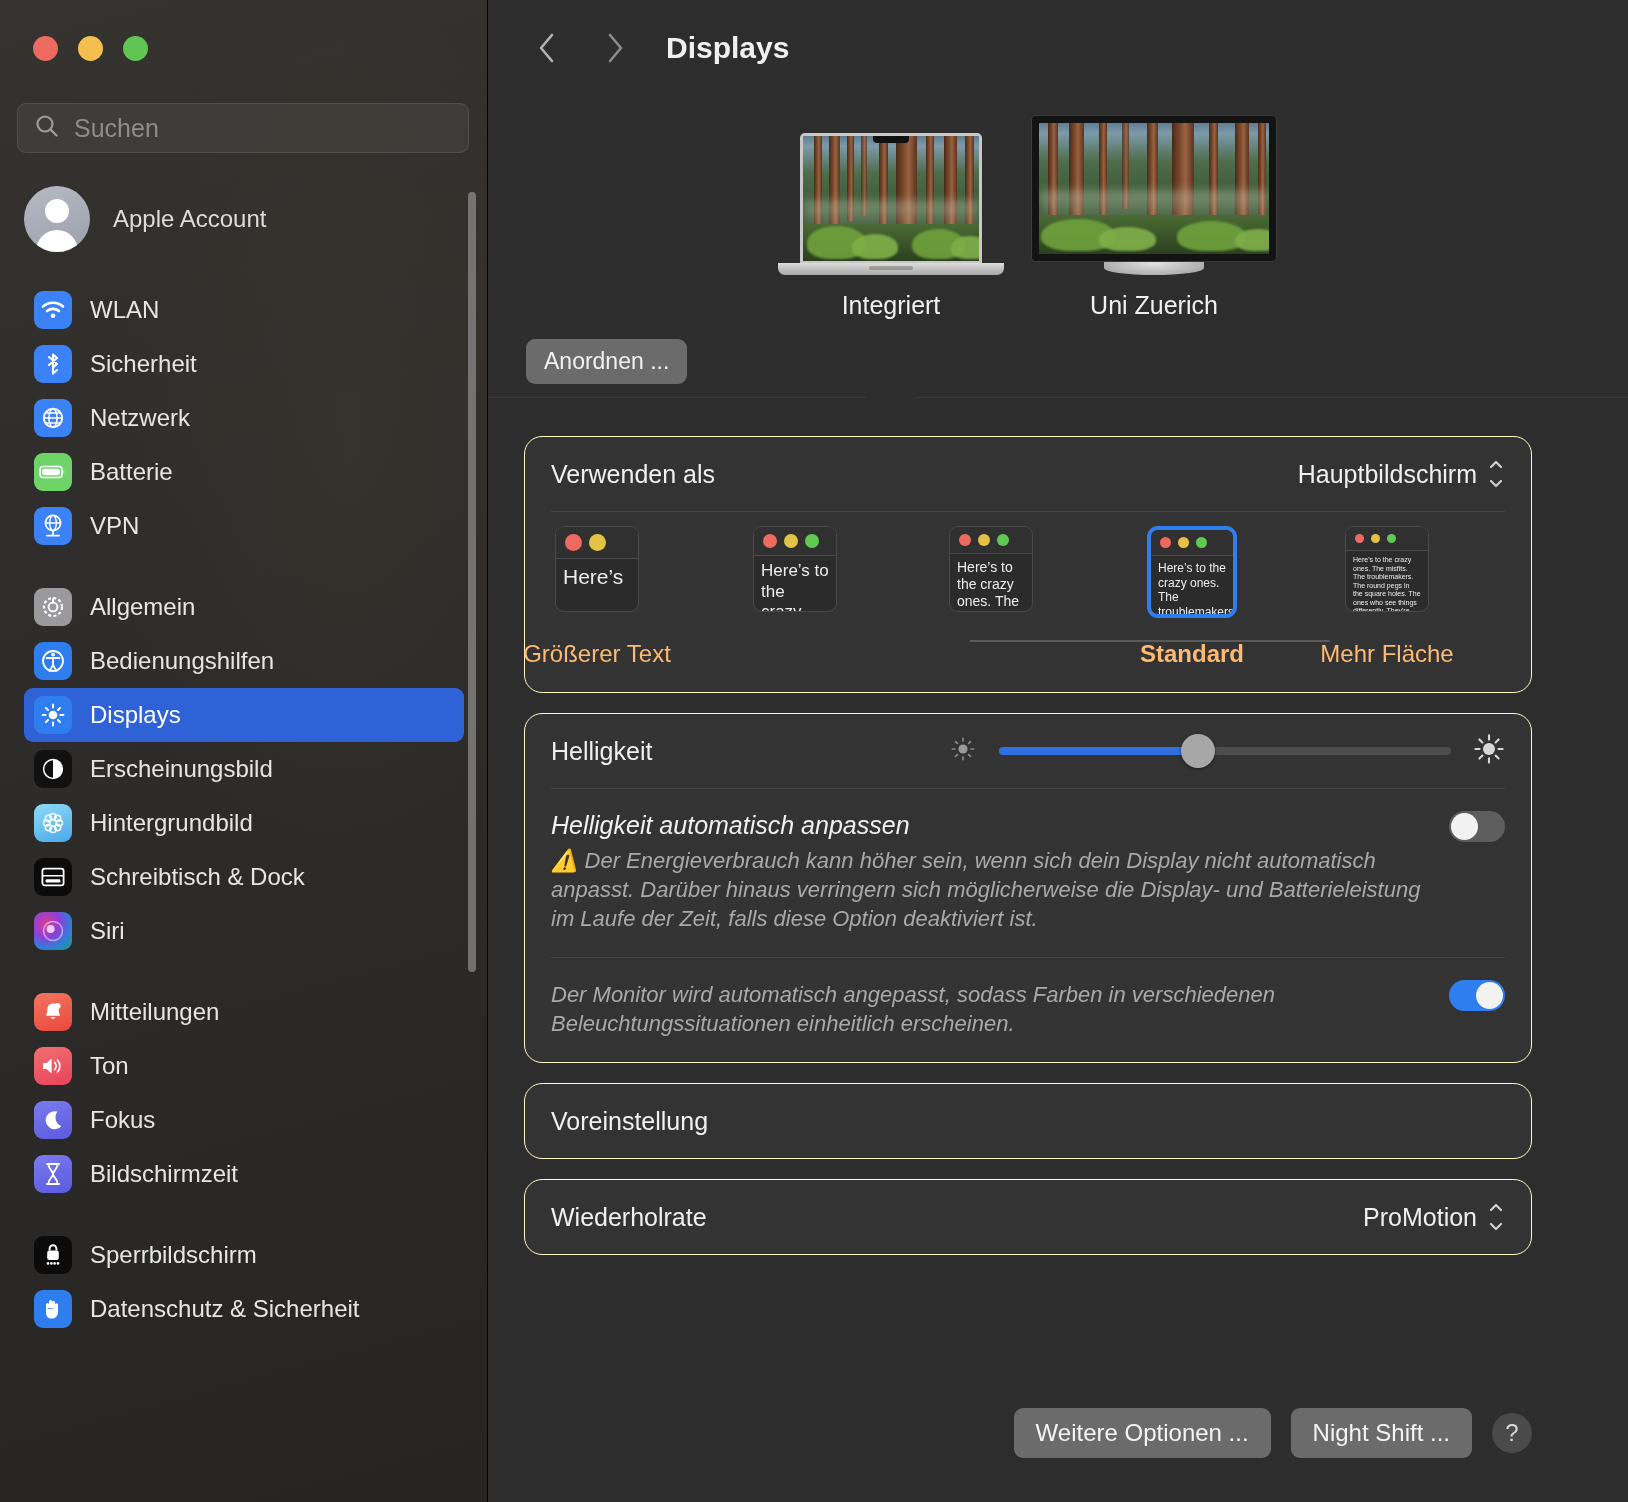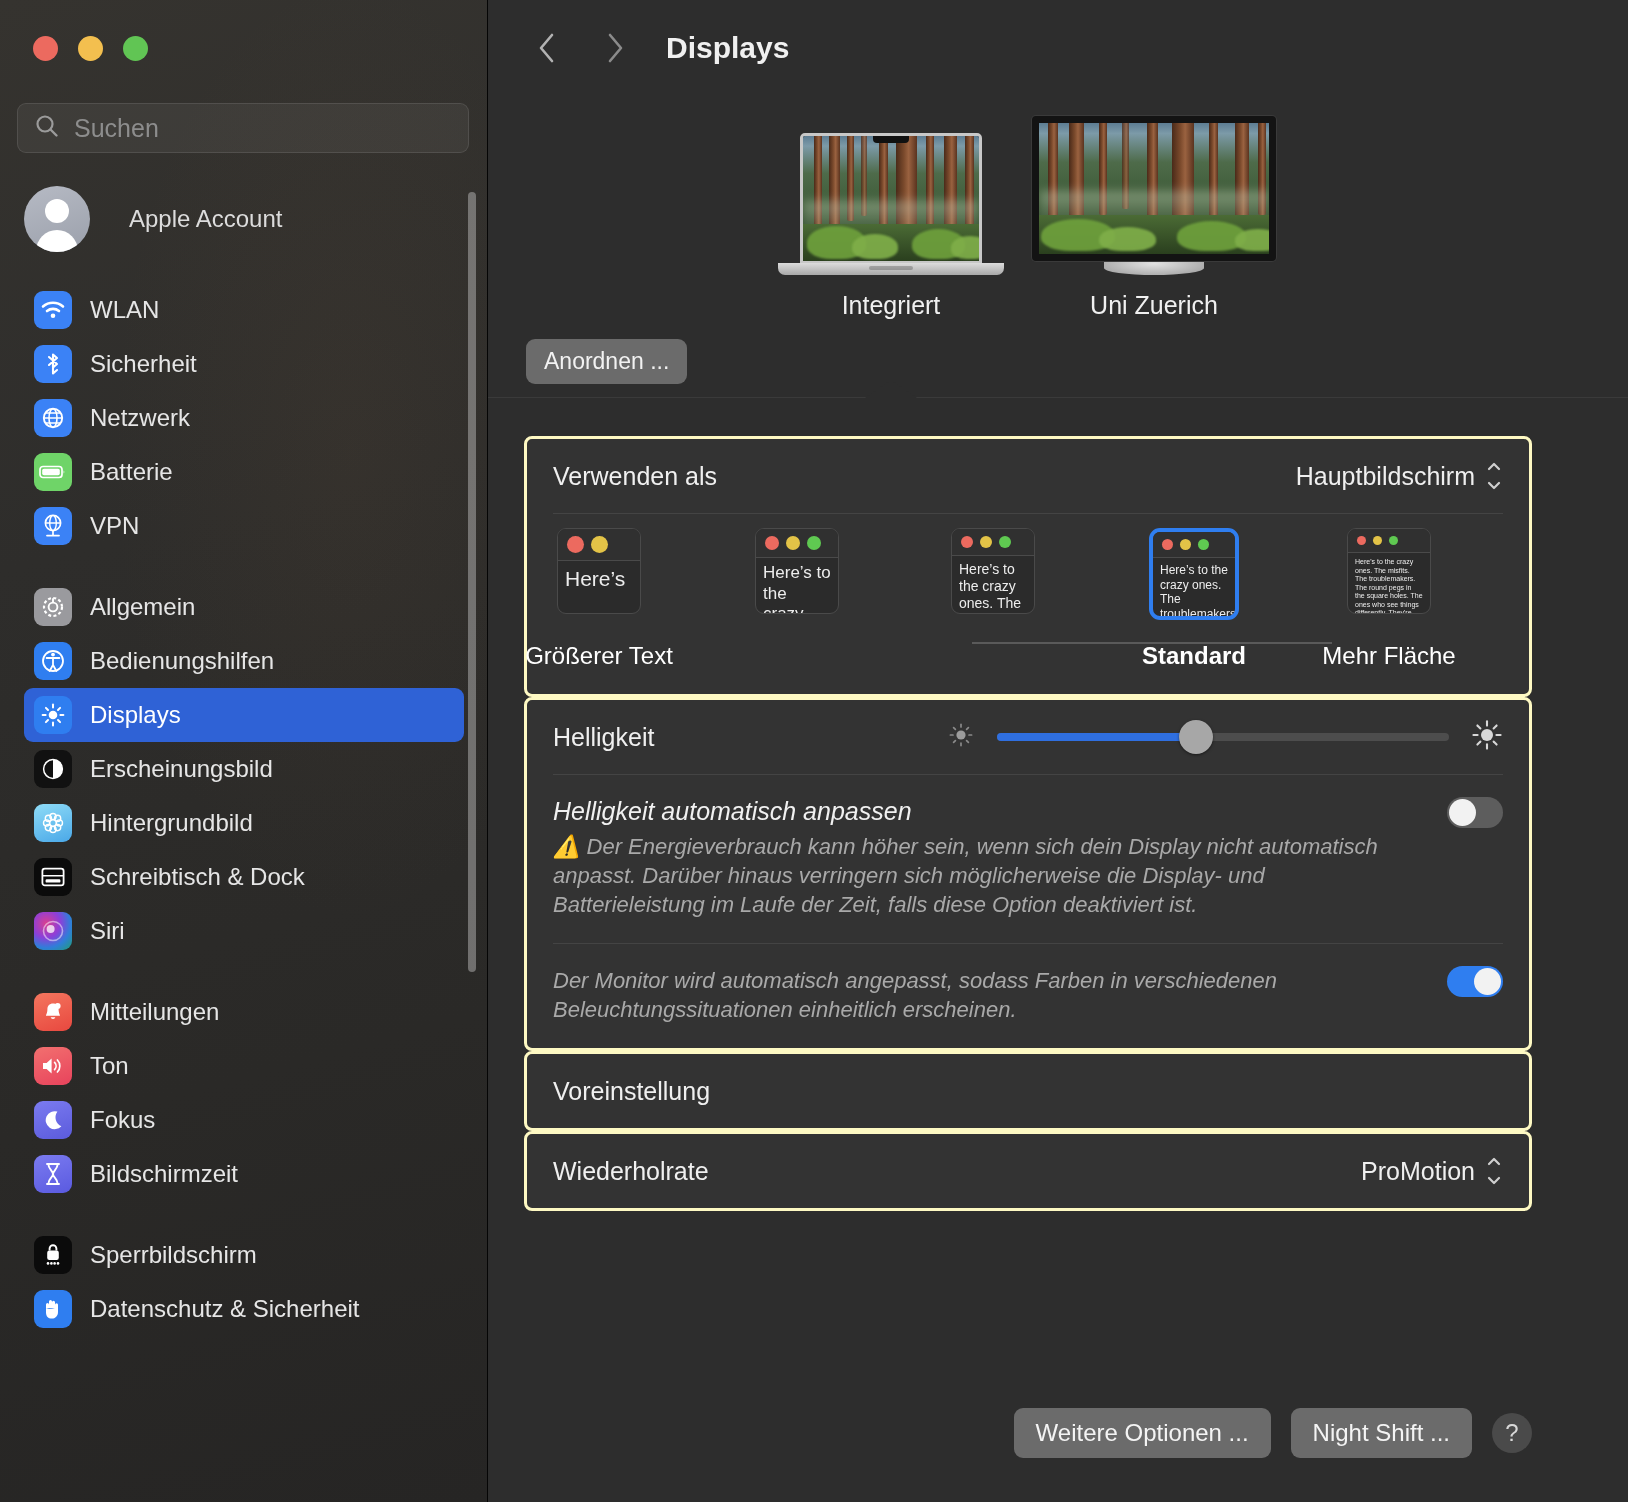--- a/index.html
+++ b/index.html
@@ -54,21 +54,21 @@
   .searchwrap input {
     background: transparent; border: none; outline: none;
     color: #e8e8e8; font-size: 25px;
     font-family: "Liberation Sans", sans-serif;
     width: 380px;
   }
   .searchwrap input::placeholder { color: #8d8d8d; }
 
   .acct {
     position: absolute; top: 185px; left: 24px;
-    display: flex; align-items: center; gap: 39px;
+    display: flex; align-items: center; gap: 23px;
     z-index: 4; width: 430px; height: 68px;
     border-radius: 10px;
   }
   .avatar {
     width: 66px; height: 66px; border-radius: 50%;
     background: linear-gradient(160deg, #b6bac4, #9ba0ab);
     position: relative; overflow: hidden; flex: 0 0 auto;
   }
   .avatar::before {
     content: ""; position: absolute;
@@ -240,22 +240,23 @@
   }
 
   
   .content {
     position: relative;
     padding: 38px 96px 0 36px;
     height: calc(100% - 398px);
   }
   .card {
     background: #333333;
-    border: 3px solid #fef9c3;
-    border-radius: 8px;
+    border: 1px solid #fef9c3;
+    border-radius: 18px;
+    margin-bottom: 20px;
   }
   .row {
     display: flex; align-items: center;
     padding: 0 26px; min-height: 74px;
   }
   .row-label { font-size: 25px; color: #f0f0f0; }
   .row-spacer { flex: 1 1 auto; }
   .divider { height: 1px; background: #444444; margin: 0 26px; }
 
   .popup {
@@ -299,21 +300,21 @@
     background: #303030;
   }
   .mini-dot { border-radius: 50%; flex: 0 0 auto; }
   .mini-body {
     padding: 5px 7px; color: #ededed;
     line-height: 1.22; overflow: hidden;
     font-family: "Liberation Sans", sans-serif;
   }
   .res-label {
     position: absolute; top: 114px;
-    font-size: 24px; color: #ffffff; white-space: nowrap;
+    font-size: 24px; color: #fdba74; white-space: nowrap;
     text-align: center;
   }
   .res-label.bold { font-weight: bold; }
   .res-track {
     position: absolute; left: 415px; top: 128px;
     width: 360px; height: 2px; background: #5a5a5a;
   }
 
   
   .slider-wrap {

